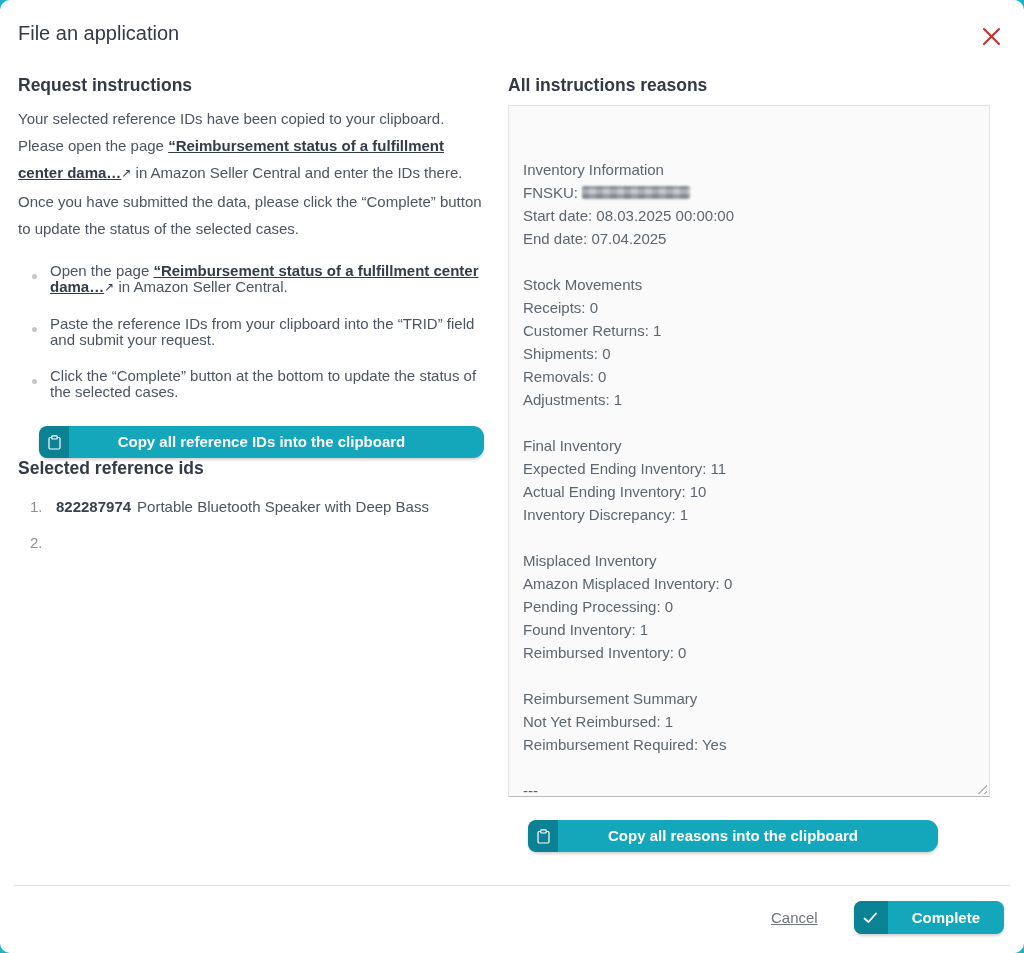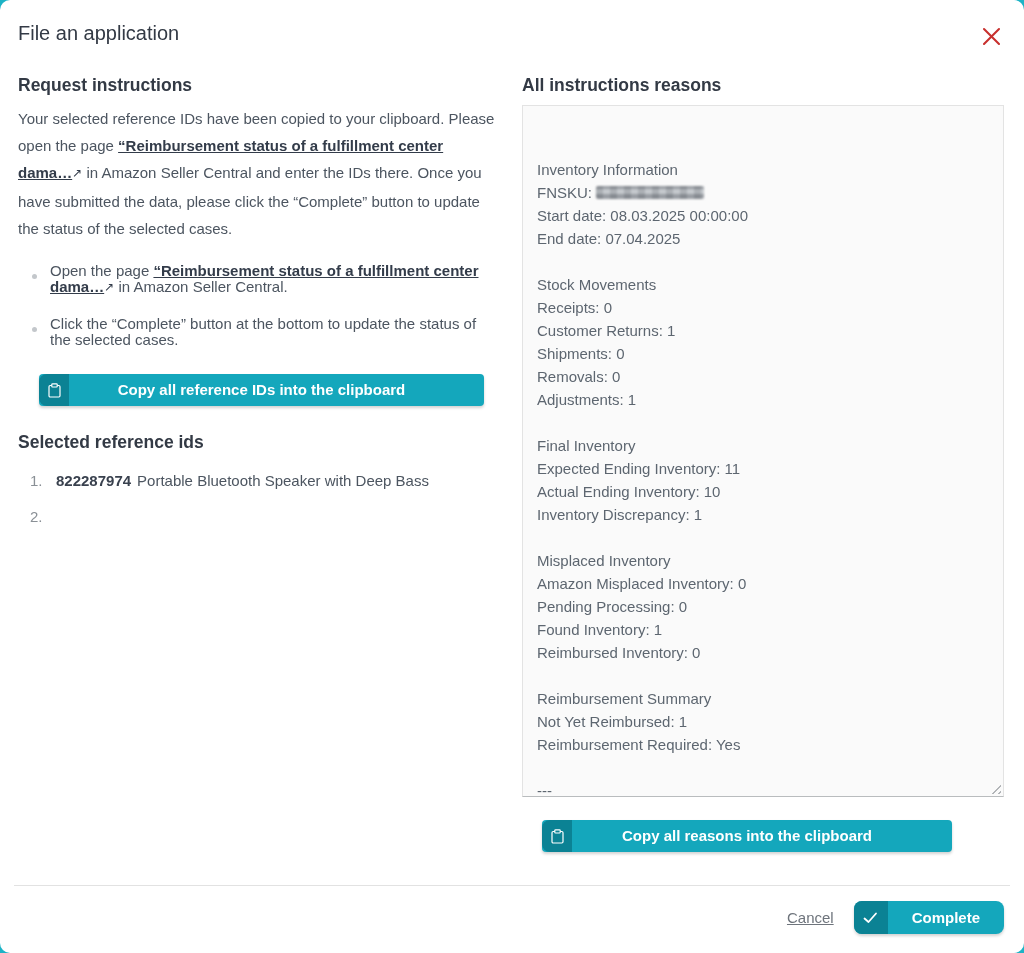--- a/index.html
+++ b/index.html
@@ -37,21 +37,21 @@
   .modal-title{
     font-size:20px;font-weight:normal;color:var(--heading);
   }
   .close-btn{
     background:none;border:none;cursor:pointer;padding:2px;line-height:0;
     margin-top:2px;
   }
   .modal-body{
     flex:1;
     display:flex;
-    padding:26px 20px 0 18px;
+    padding:26px 34px 0 18px;
     gap:22px;
   }
   .col{width:482px;}
   h2.section-heading{
     font-size:17.5px;font-weight:bold;color:var(--heading);
     margin-bottom:9px;
   }
   .intro{
     font-size:15px;line-height:27px;color:var(--body_text);
   }
@@ -74,36 +74,36 @@
     width:5px;height:5px;border-radius:50%;
     background:#c3c7cb;
   }
   .copy-btn{
     position:relative;
     display:block;
     width:445px;
     height:32px;
     margin:26px 0 0 21px;
     background:var(--accent);
-    border:none;border-radius:4px;
+    border:none;border-radius:11px;
     cursor:pointer;
     box-shadow:0 2px 3px rgba(0,0,0,0.18);
   }
   .copy-btn .icon-box{
     position:absolute;left:0;top:0;bottom:0;width:30px;
     background:var(--accent_dark);
     border-radius:8px 0 0 8px;
     display:flex;align-items:center;justify-content:center;
   }
   .copy-btn .btn-label{
     display:block;width:100%;
     font-size:15px;font-weight:bold;color:#ffffff;
     text-align:center;line-height:32px;
   }
-  h2.selected-heading{margin-top:26px;margin-bottom:14px;}
+  h2.selected-heading{margin-bottom:14px;}
   ol.selected-list{list-style:none;}
   ol.selected-list li{
     display:flex;
     font-size:15px;line-height:27px;
     padding-left:12px;
     margin-bottom:9px;
     color:var(--body_text);
   }
   .item-num{color:#8a9096;width:26px;flex:none;}
   .item-id{font-weight:bold;color:#39414e;margin-right:6px;}
@@ -137,21 +137,21 @@
     background:repeating-linear-gradient(135deg, transparent 0 2.5px, #b2b5b8 2.5px 4px);
     clip-path:polygon(100% 0, 100% 100%, 0 100%);
     cursor:nwse-resize;
   }
   .col-right .copy-btn{margin:23px 0 0 20px;width:410px;}
   .modal-footer{
     border-top:1px solid #e2e2e2;
     margin:0 14px;
     padding:15px 6px 0 0;
     height:68px;
-    display:flex;justify-content:flex-end;align-items:flex-start;gap:20px;
+    display:flex;justify-content:flex-end;align-items:flex-start;gap:36px;
   }
   .cancel-link{
     font-size:15px;color:#6e747c;text-decoration:underline;cursor:pointer;
     line-height:33px;
   }
   .complete-btn{
     display:flex;align-items:center;
     height:33px;
     background:var(--accent);
     border:none;border-radius:8px;
@@ -189,20 +189,23 @@
   <div class="modal-body">
 
     <div class="col col-left">
       <h2 class="section-heading">Request instructions</h2>
 
       <p class="intro"><span>Your selected reference IDs have been copied to your clipboard. Please open the page </span><a class="doc-link"><span>“Reimbursement status of a fulfillment center dama…</span><span class="ext-arrow">↗</span></a><span> in Amazon Seller Central and enter the IDs there. Once you have submitted the data, please click the “Complete” button to update the status of the selected cases.</span></p>
 
       <ul class="bullets">
         <li>
           <span class="dot"></span><span>Open the page </span><a class="doc-link"><span>“Reimbursement status of a fulfillment center dama…</span><span class="ext-arrow">↗</span></a><span> in Amazon Seller Central.</span>
+        </li>
+        <li>
+          <span class="dot"></span><span>Paste the reference IDs from your clipboard into the “TRID” field and submit your request.</span>
         </li>
         <li>
           <span class="dot"></span><span>Click the “Complete” button at the bottom to update the status of the selected cases.</span>
         </li>
       </ul>
 
       <button class="copy-btn">
         <span class="icon-box">
           <svg width="13" height="15" viewBox="0 0 13 15">
               <rect x="1" y="2.5" width="11" height="11.5" rx="1.2" fill="none" stroke="#ffffff" stroke-width="1.2"></rect>

